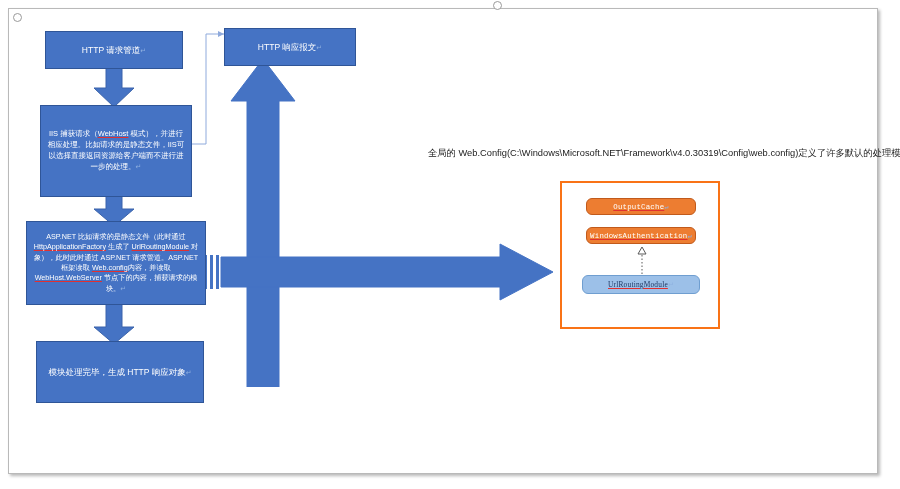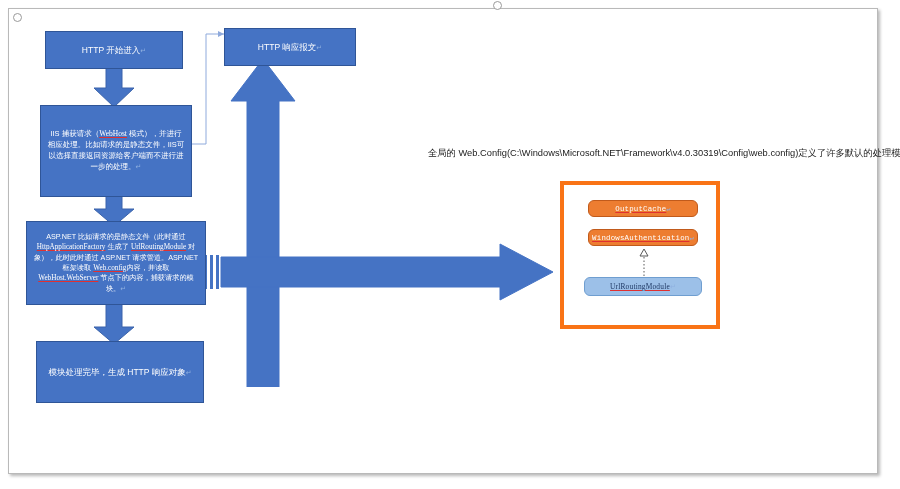--- a/index.html
+++ b/index.html
@@ -24,21 +24,21 @@
   .handle.h-tc{left:493px;top:1px;}
 
   
   .box{
     position:absolute;box-sizing:border-box;
     background:#4573c4;border:1px solid #2f5597;
     color:#ffffff;display:flex;align-items:center;justify-content:center;
     text-align:center;line-height:1.45;
   }
   .box .txt{display:block;padding:0 6px;}
-  .u{text-decoration:underline;text-decoration-color:#e03030;font-family:Liberation Serif, serif;}
+  .u{text-decoration:underline;text-decoration-color:#e03030;}
   .pilcrow{color:#8fb0e0;font-size:7px;}
 
   #box-http-request{left:36px;top:22px;width:138px;height:38px;font-size:8.5px;}
   #box-http-response{left:215px;top:19px;width:132px;height:38px;font-size:8.5px;}
   #box-iis{left:31px;top:96px;width:152px;height:92px;font-size:7.5px;}
   #box-aspnet{left:17px;top:212px;width:180px;height:84px;font-size:7.2px;}
   #box-modules{left:27px;top:332px;width:168px;height:62px;font-size:8.5px;}
 
   
   .arrow{position:absolute;}
@@ -50,21 +50,21 @@
 
   
   #caption{
     position:absolute;left:419px;top:138px;width:470px;
     font-size:9.3px;color:#1b1b1b;line-height:1.4;white-space:nowrap;
   }
 
   
   #module-panel{
     position:absolute;left:551px;top:172px;width:160px;height:148px;
-    border:4px solid #f97316;box-sizing:border-box;background:#ffffff;
+    border:2px solid #f97316;box-sizing:border-box;background:#ffffff;
   }
   .mod{
     position:absolute;box-sizing:border-box;border-radius:6px;
     display:flex;align-items:center;justify-content:center;
     font-family:"Liberation Mono","DejaVu Sans Mono",monospace;
     font-size:7.4px;letter-spacing:.2px;
   }
   .mod-orange{
     background:#ed7d31;border:1px solid #c15a1b;color:#ffffff;
   }
@@ -122,21 +122,21 @@
       </svg>
     </div>
 
     <div class="arrow" style="left:83px;top:292px;width:44px;height:44px;">
       <svg width="44" height="44" viewBox="0 0 44 44">
         <path d="M14,0 L30,0 L30,26 L42,26 L22,43 L2,26 L14,26 Z" fill="#4573c4" stroke="#3a63ab" stroke-width="1" stroke-linejoin="round"></path>
       </svg>
     </div>
 
     <div class="box" id="box-http-request">
-      <span class="txt"><span>HTTP 开始进入</span><span class="pilcrow">↵</span></span>
+      <span class="txt"><span>HTTP 请求管道</span><span class="pilcrow">↵</span></span>
     </div>
 
     <div class="box" id="box-http-response">
       <span class="txt"><span>HTTP 响应报文</span><span class="pilcrow">↵</span></span>
     </div>
 
     <div class="box" id="box-iis">
       <span class="txt"><span>IIS </span><span>捕获请求（</span><span class="u">WebHost</span><span> 模式），并进行</span><span>相应处理。比如请求的是静态文件，IIS</span><span>可以选择直接返回资源给客户端而不进</span><span>行进一步的处理。</span><span class="pilcrow">↵</span></span>
     </div>
 

